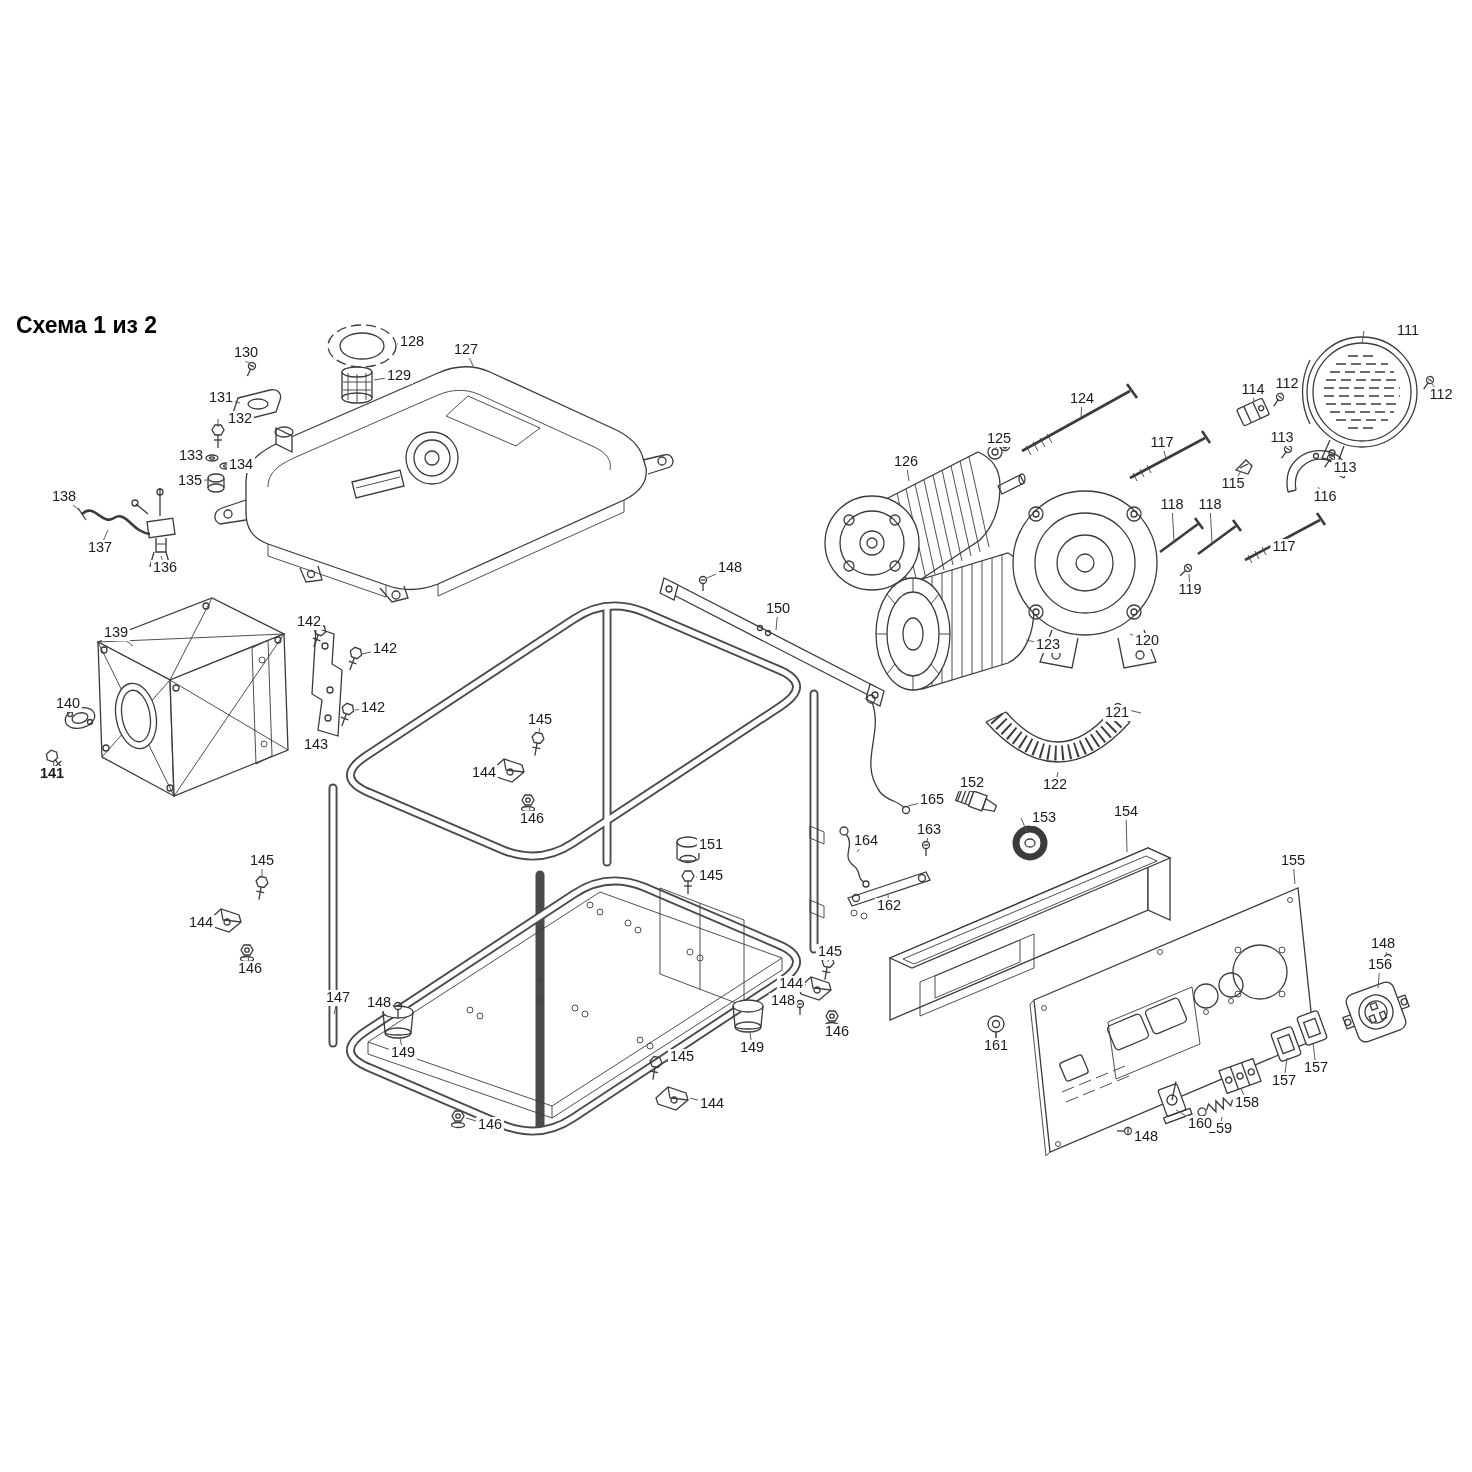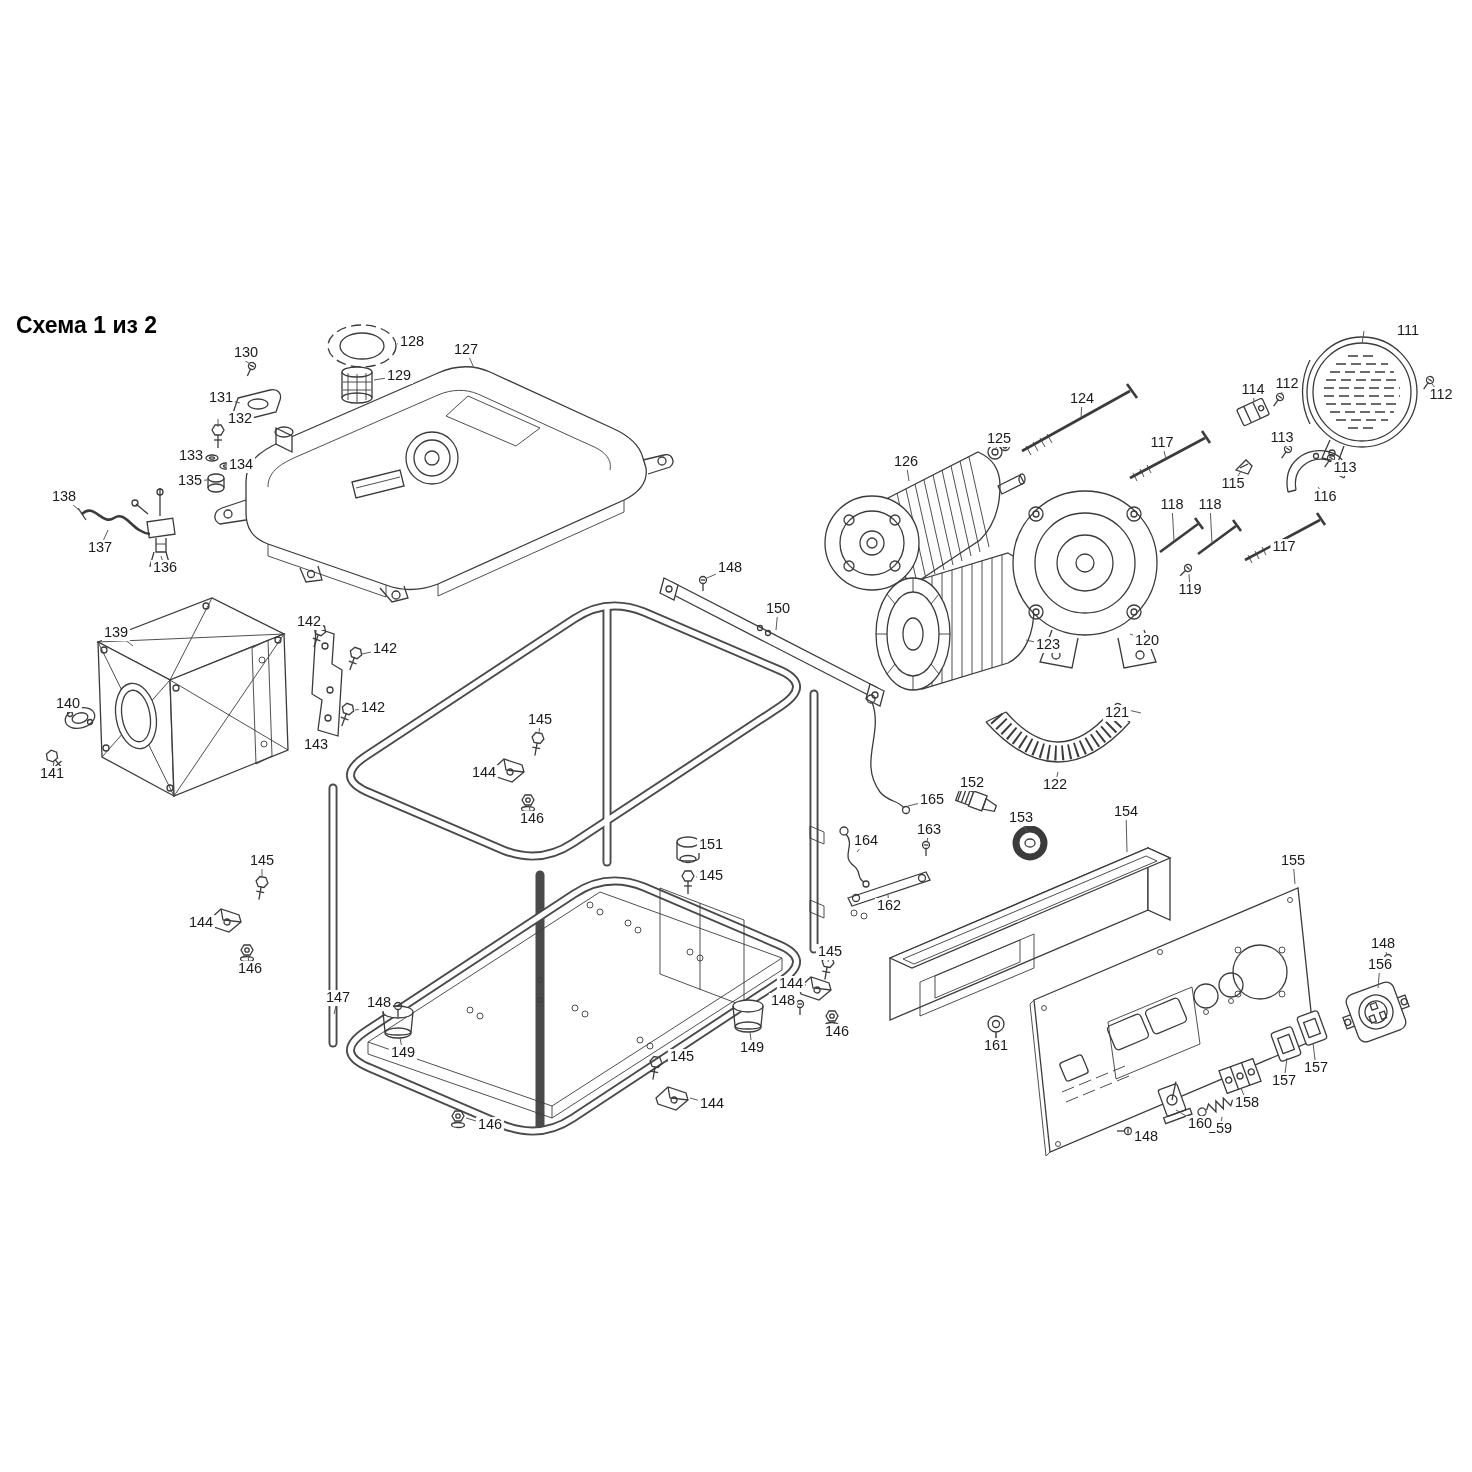--- a/index.html
+++ b/index.html
@@ -568,21 +568,21 @@
       <div class="callout" style="left: 221px; top: 398px;">131</div>
       <div class="callout" style="left: 230px; top: 419px; margin-left: 10px;">132</div>
       <div class="callout" style="left: 191px; top: 456px;">133</div>
       <div class="callout" style="left: 241px; top: 465px;">134</div>
       <div class="callout" style="left: 190px; top: 481px;">135</div>
       <div class="callout" style="left: 64px; top: 497px;">138</div>
       <div class="callout" style="left: 100px; top: 548px;">137</div>
       <div class="callout" style="left: 165px; top: 568px;">136</div>
       <div class="callout" style="left: 116px; top: 633px;">139</div>
       <div class="callout" style="left: 68px; top: 704px;">140</div>
-      <div class="callout" style="left: 52px; top: 774px;">141</div>
+      <div class="callout" style="left: 52px; top: 774px; font-weight: bold;">141</div>
       <div class="callout" style="left: 309px; top: 622px;">142</div>
       <div class="callout" style="left: 385px; top: 649px;">142</div>
       <div class="callout" style="left: 373px; top: 708px;">142</div>
       <div class="callout" style="left: 316px; top: 745px;">143</div>
       <div class="callout" style="left: 730px; top: 568px;">148</div>
       <div class="callout" style="left: 778px; top: 609px;">150</div>
       <div class="callout" style="left: 540px; top: 720px;">145</div>
       <div class="callout" style="left: 484px; top: 773px;">144</div>
       <div class="callout" style="left: 532px; top: 819px;">146</div>
       <div class="callout" style="left: 711px; top: 845px;">151</div>
@@ -616,21 +616,21 @@
       <div class="callout" style="left: 1172px; top: 505px;">118</div>
       <div class="callout" style="left: 1210px; top: 505px;">118</div>
       <div class="callout" style="left: 1284px; top: 547px;">117</div>
       <div class="callout" style="left: 1190px; top: 590px;">119</div>
       <div class="callout" style="left: 1048px; top: 645px;">123</div>
       <div class="callout" style="left: 1147px; top: 641px;">120</div>
       <div class="callout" style="left: 1117px; top: 713px;">121</div>
       <div class="callout" style="left: 1055px; top: 785px;">122</div>
       <div class="callout" style="left: 932px; top: 800px;">165</div>
       <div class="callout" style="left: 972px; top: 783px;">152</div>
-      <div class="callout" style="left: 1021px; top: 818px;">153</div>
+      <div class="callout" style="left: 1044px; top: 818px;">153</div>
       <div class="callout" style="left: 1126px; top: 812px;">154</div>
       <div class="callout" style="left: 1293px; top: 861px;">155</div>
       <div class="callout" style="left: 929px; top: 830px;">163</div>
       <div class="callout" style="left: 866px; top: 841px;">164</div>
       <div class="callout" style="left: 889px; top: 906px;">162</div>
       <div class="callout" style="left: 996px; top: 1046px;">161</div>
       <div class="callout" style="left: 1383px; top: 944px;">148</div>
       <div class="callout" style="left: 1380px; top: 965px;">156</div>
       <div class="callout" style="left: 1284px; top: 1081px;">157</div>
       <div class="callout" style="left: 1316px; top: 1068px;">157</div>

